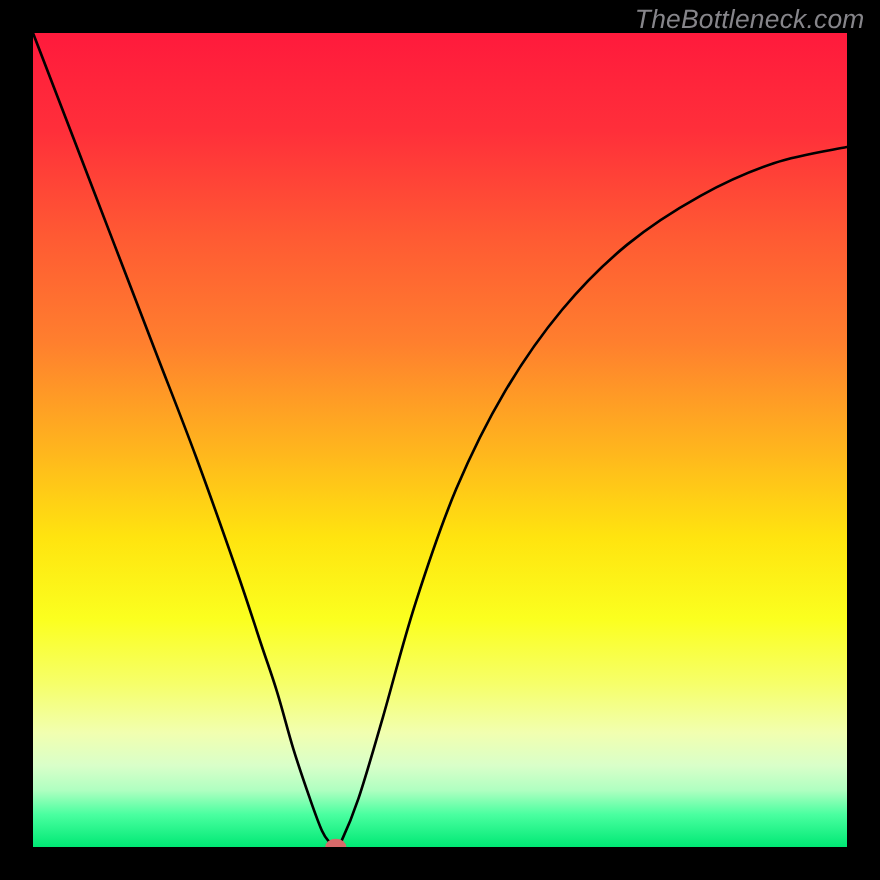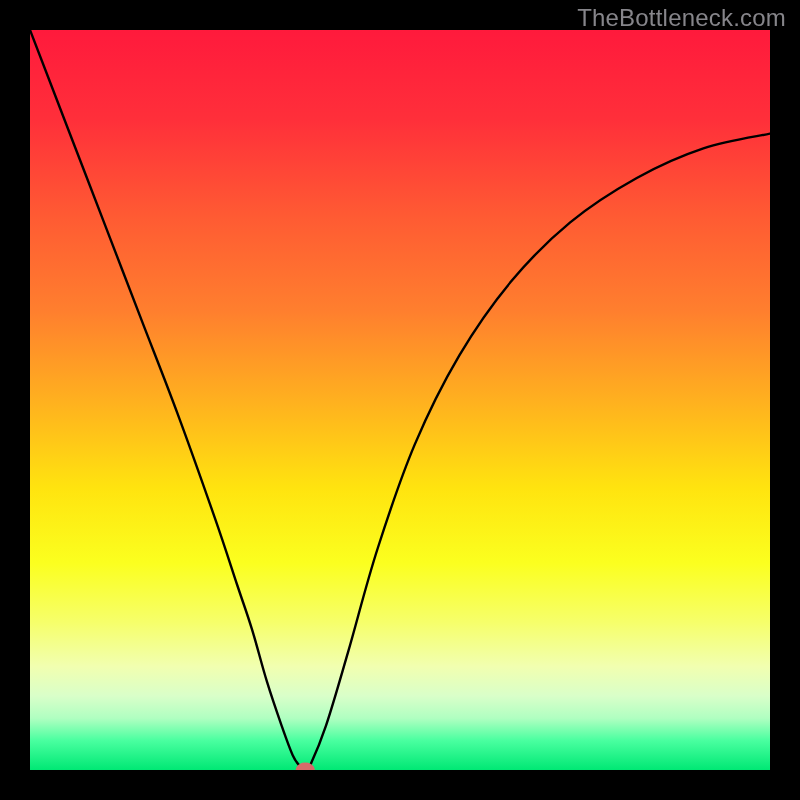--- a/index.html
+++ b/index.html
@@ -27,20 +27,21 @@
   }
   .watermark {
     position: absolute;
     top: 4px;
     right: 14px;
     font-family: Arial, Helvetica, sans-serif;
     font-size: 24px;
     color: #86858a;
     letter-spacing: 0.2px;
     user-select: none;
+    font-style: italic;
   }
 </style>
 </head>
 <body>
 
 <div class="frame">
   <svg class="plot-area" viewBox="0 0 740 740" preserveAspectRatio="none">
     <defs>
       <linearGradient id="bg-grad" x1="0" y1="0" x2="0" y2="1">
       <stop offset="0.00%" stop-color="#ff1a3c"></stop>

